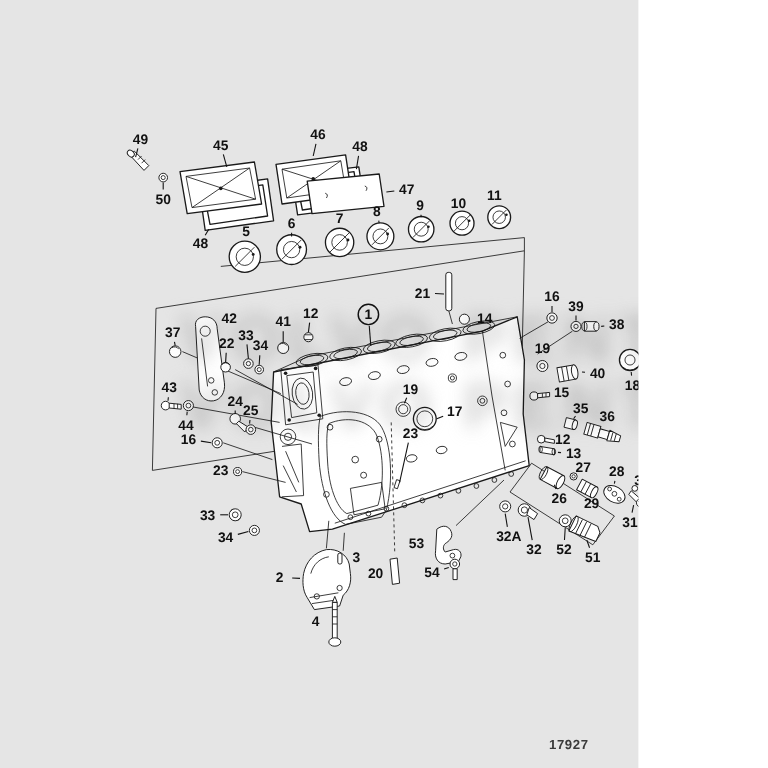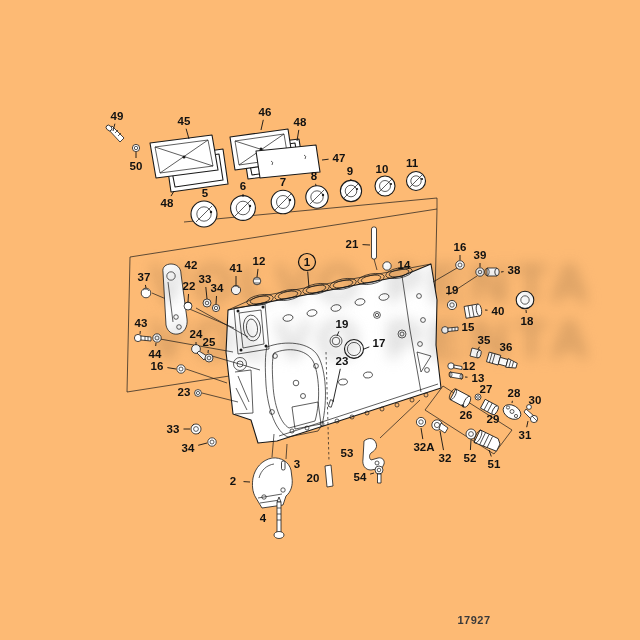--- a/index.html
+++ b/index.html
@@ -1,16 +1,16 @@
 <!DOCTYPE html>
 <html><head>
 <meta charset="utf-8">
 <style>
   html,body{margin:0;padding:0;background:#fff;}
-  #stage{position:relative;width:640px;height:640px;background:#fdba74;overflow:hidden;
+  #stage{position:relative;width:532px;height:640px;background:#e5e5e5;overflow:hidden;
          font-family:"Liberation Sans", sans-serif;}
   svg{position:absolute;left:0;top:0;}
   .ln{stroke:#1a1a1a;fill:none;stroke-width:1.1;stroke-linejoin:round;stroke-linecap:round;}
   .lnthin{stroke:#1a1a1a;fill:none;stroke-width:0.7;stroke-linejoin:round;}
   .wfill{fill:#ffffff;stroke:#1a1a1a;stroke-width:1.1;stroke-linejoin:round;}
   .wfillthin{fill:#ffffff;stroke:#1a1a1a;stroke-width:0.8;stroke-linejoin:round;}
   .callout{font:bold 11.5px "Liberation Sans",sans-serif;fill:#111;text-anchor:middle;}
   .leader{stroke:#111;stroke-width:0.9;fill:none;}
   #watermark{position:absolute;left:0;top:0;width:640px;height:640px;pointer-events:none;
              mix-blend-mode:multiply;opacity:.8;}

